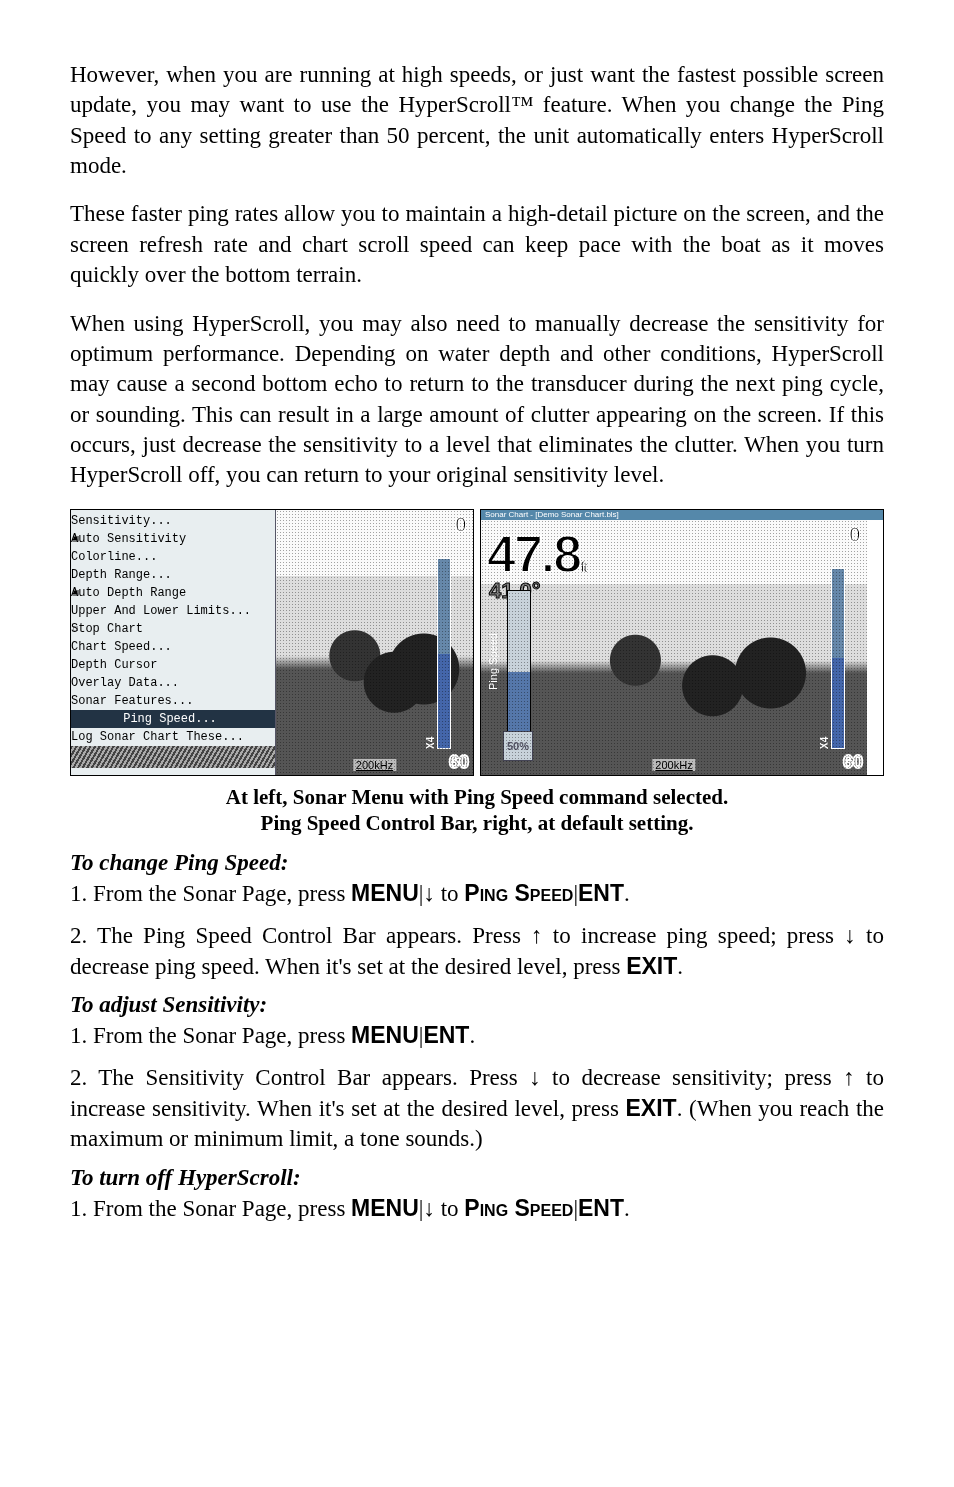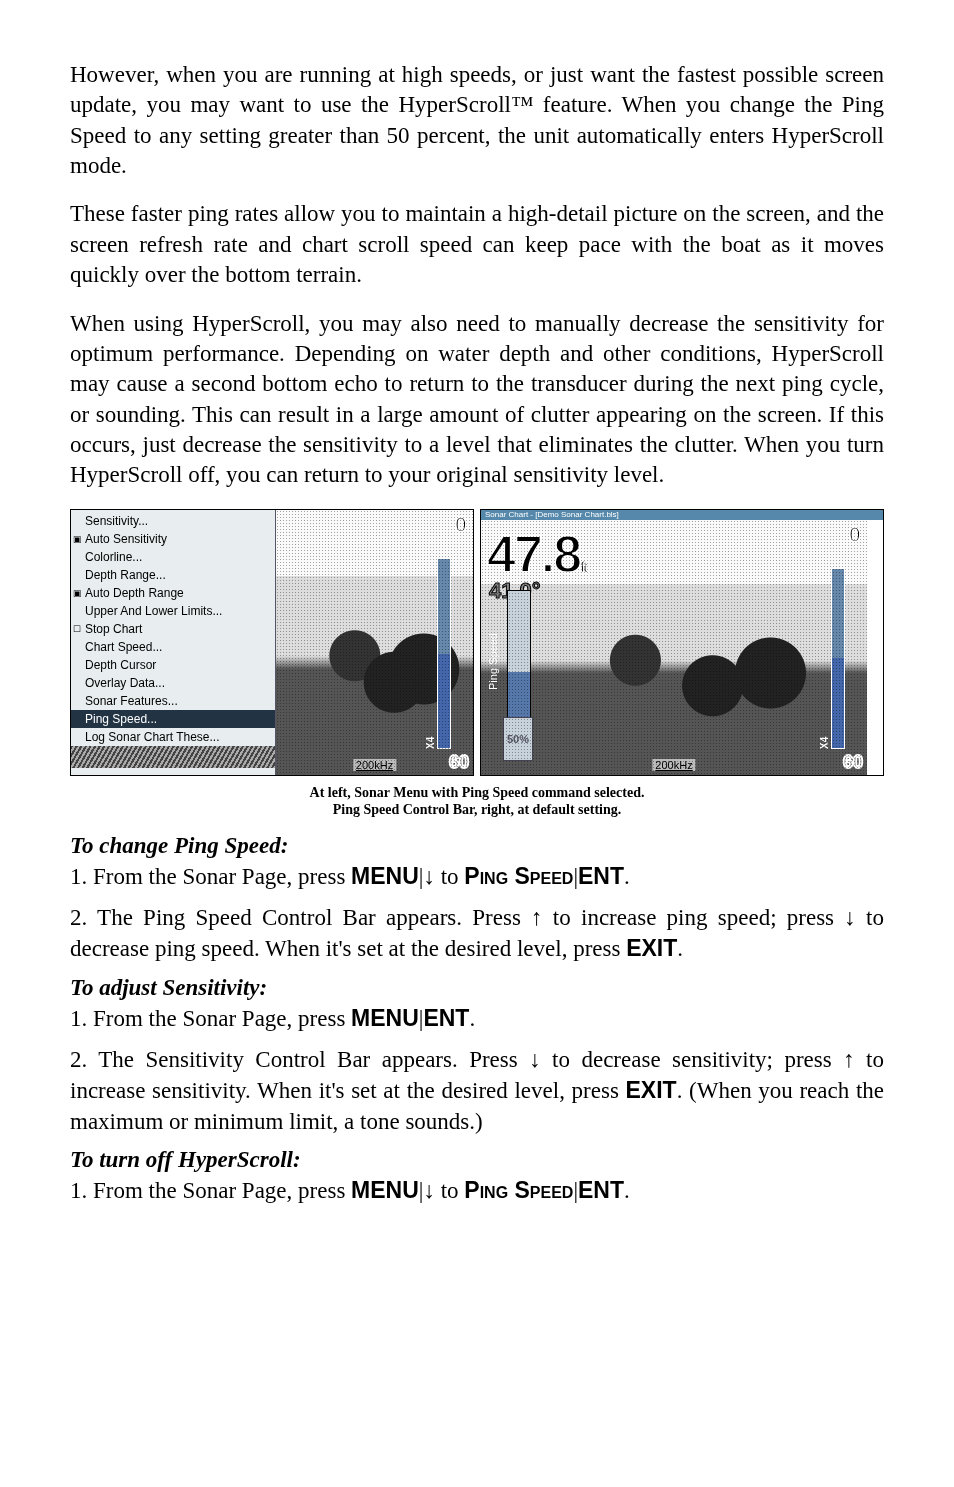--- a/index.html
+++ b/index.html
@@ -42,39 +42,41 @@
     width: 205px;
     border-right: 1px solid #556;
     height: 100%;
     font-family: Arial, Helvetica, sans-serif;
     font-size: 12px;
     color: #000;
     padding: 2px 0;
     box-sizing: border-box;
   }
   .menu-row {
-    padding: 2px 6px 2px 14px;
+    padding: 2px 6px 2px 0;
     line-height: 14px;
     position: relative;
+    font-family: Liberation Mono, monospace;
   }
   .menu-row[data-checked="auto"]::before {
     content: "▣";
     font-size: 9px;
     position: absolute;
     left: 2px;
   }
   .menu-row[data-checked="stop"]::before {
     content: "☐";
     font-size: 9px;
     position: absolute;
     left: 2px;
   }
   .menu-row.selected {
     background: #223344;
     color: #fff;
+    text-align: center;
   }
   .menu-tail {
     height: 22px;
     background: repeating-linear-gradient(120deg,#444 0 2px,#aaa 2px 4px);
     margin-top: 0;
   }
 
   
   .sonar-area {
     position: absolute;
@@ -190,39 +192,39 @@
     color: #fff;
     white-space: nowrap;
   }
   .ctrlbar-value {
     position: absolute;
     left: 22px;
     bottom: 14px;
     font: bold 11px Arial, sans-serif;
     color: #556;
     background: #c8d2da;
-    padding: 15px 3px;
+    padding: 8px 3px;
     border: 1px solid #445;
   }
   .titlebar {
     position: absolute;
     top: 0; left: 0;
     height: 10px;
     width: 100%;
     background: #58a;
     color: #fff;
     font: 8px Arial, sans-serif;
     padding-left: 4px;
     line-height: 10px;
   }
 
   .caption {
     text-align: center;
     font-weight: bold;
-    font-size: 14px;
+    font-size: 21px;
     line-height: 1.25;
     margin: 8px 0 14px 0;
   }
 
   h3.section {
     font-size: 23px;
     font-weight: bold;
     margin: 10px 0 2px 0;
     font-style: italic;
   }

